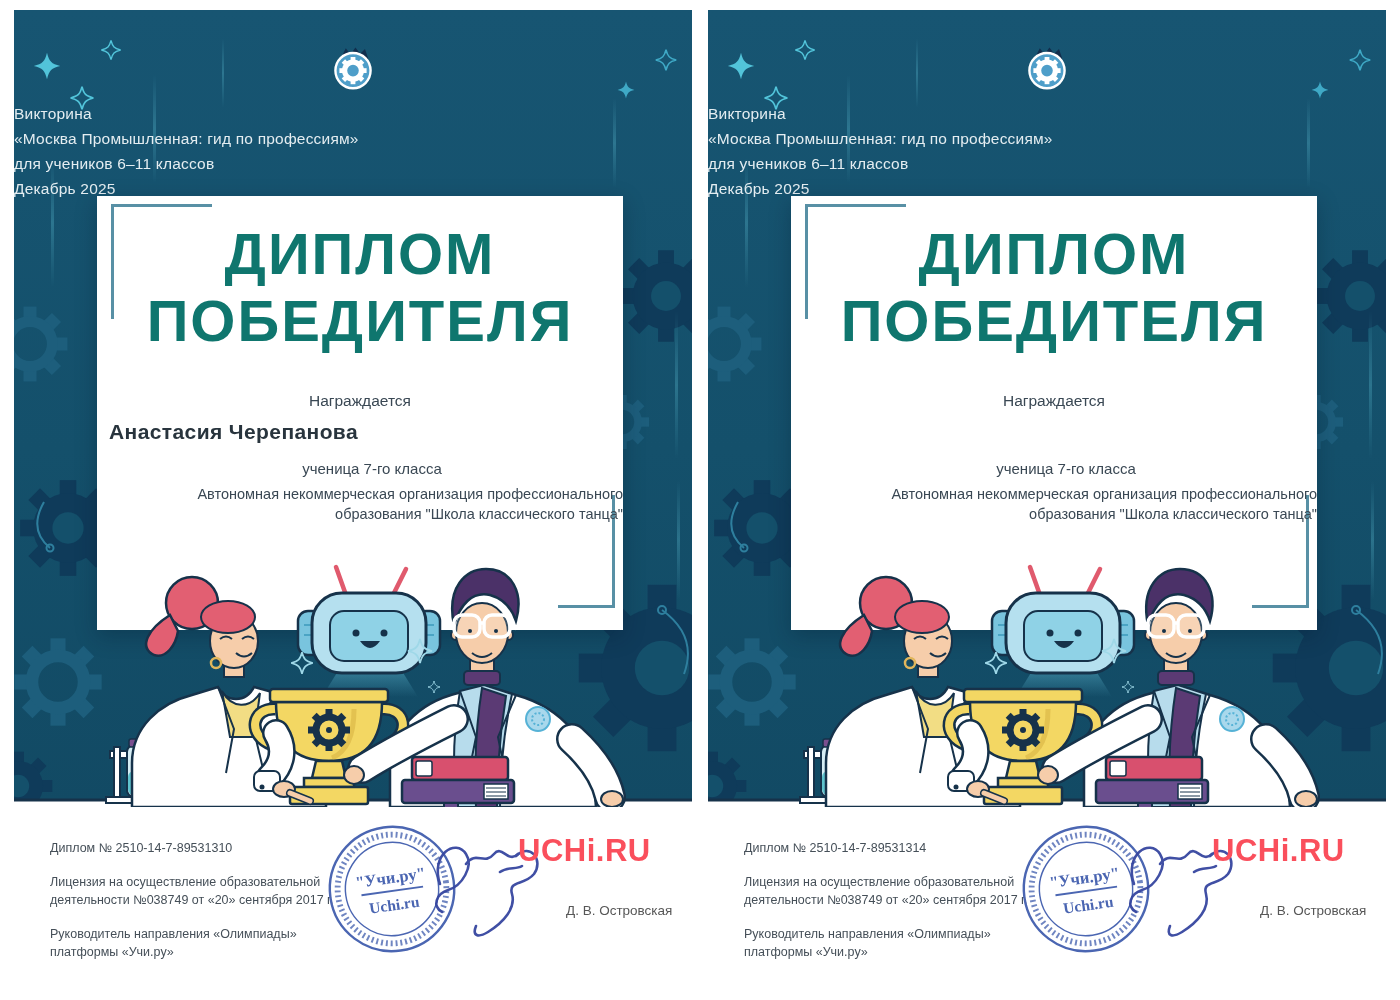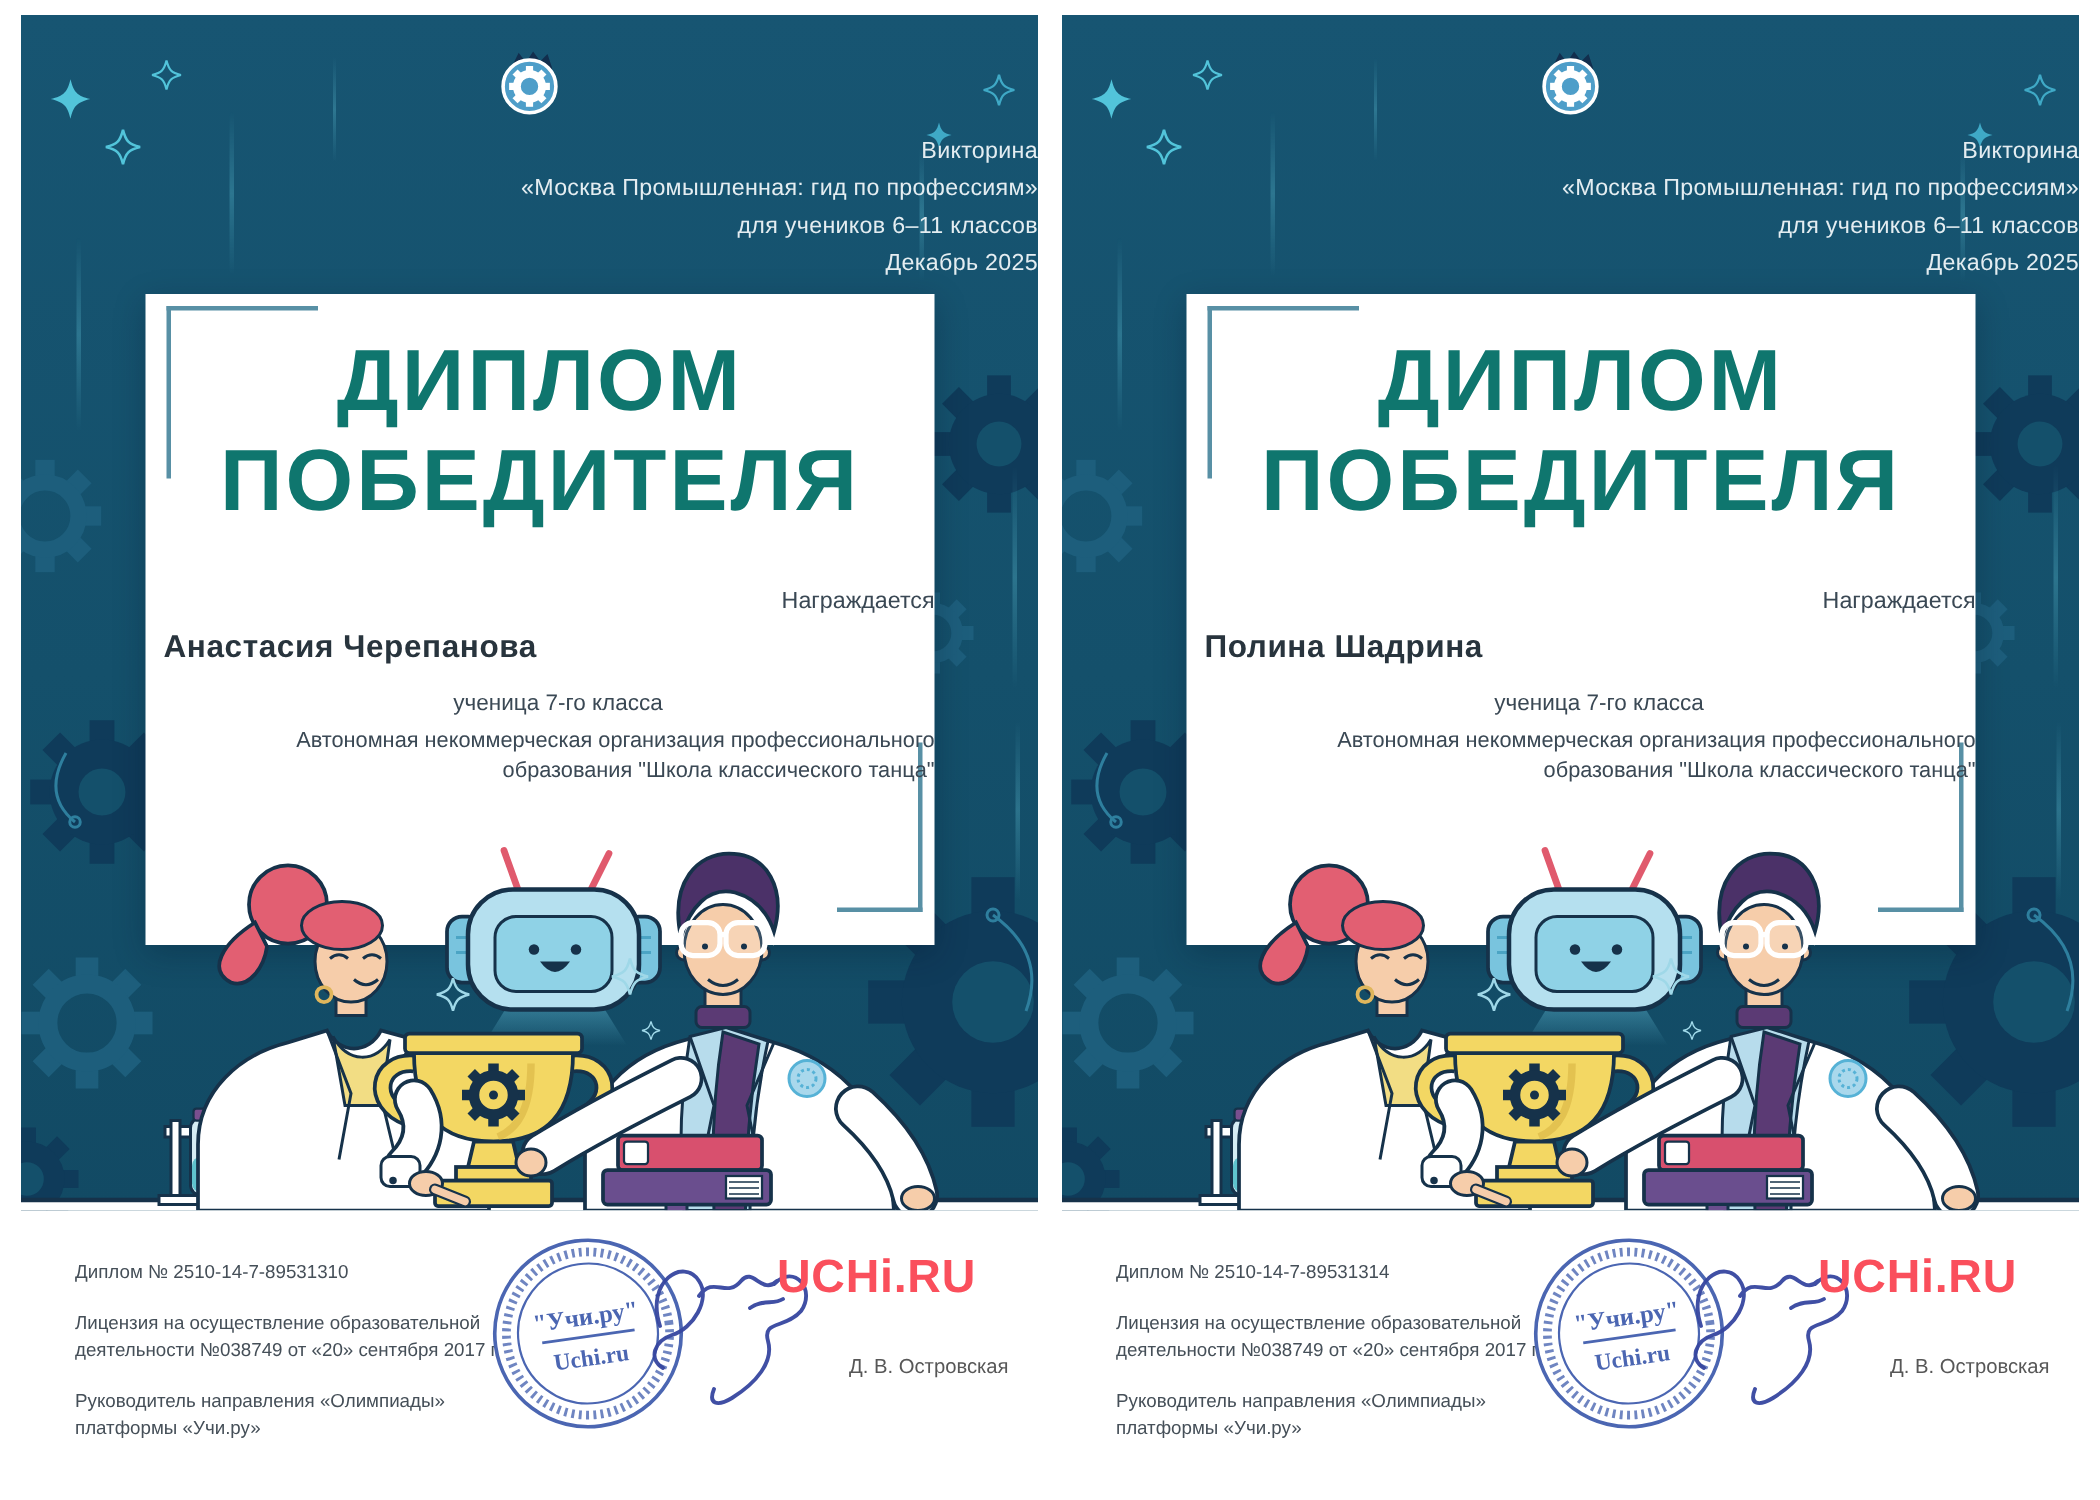--- a/index.html
+++ b/index.html
@@ -10,33 +10,33 @@
 
   
   .poster{position:absolute;top:0;left:0;width:678px;height:797px;overflow:hidden;
           background:linear-gradient(180deg,#175572 0%,#14506b 55%,#124a64 100%);}
   .decor{position:absolute;left:0;top:0;width:678px;height:797px;}
   .gdark{color:#0f3b5a;} .glight{color:#1d5e7c;}
   .hole{fill:#14506b;}
   .circ{fill:none;stroke:#2e7f9e;stroke-width:2;}
   .spk{color:#52c4da;} .spk2{color:#3fa9c6;}
 
-  .phead{position:absolute;top:22px;left:0;width:100%;text-align:right;color:#e4edf1;}
+  .phead{position:absolute;top:35px;left:0;width:100%;text-align:left;color:#e4edf1;}
   .badge{width:48px;height:48px;display:block;margin:0 auto 8px auto;}
   .hline{font-size:15.5px;line-height:25px;letter-spacing:.2px;}
 
   .card{position:absolute;left:83px;top:186px;width:526px;height:434px;background:#ffffff;
         box-shadow:0 6px 20px rgba(0,20,40,.28);}
   .br-tl{position:absolute;left:14px;top:8px;width:98px;height:112px;
          border-left:3px solid #5890a5;border-top:3px solid #5890a5;}
   .br-br{position:absolute;right:8px;bottom:22px;width:54px;height:110px;
          border-right:3px solid #5890a5;border-bottom:3px solid #5890a5;}
   .title{margin-top:24px;text-align:center;font-size:58px;line-height:67px;font-weight:bold;
          color:#0f766e;letter-spacing:2px;}
-  .award{position:absolute;top:196px;left:0;width:100%;text-align:right;font-size:15.5px;color:#3a4854;}
+  .award{position:absolute;top:196px;left:0;width:100%;text-align:center;font-size:15.5px;color:#3a4854;}
   .recipient{position:absolute;top:224px;left:0;width:100%;text-align:left;font-size:21px;
              font-weight:bold;color:#28343d;letter-spacing:.4px;padding-left:12px;}
   .grade{position:absolute;top:264px;left:12px;width:100%;text-align:center;font-size:15px;color:#3a4854;}
   .school{position:absolute;top:288px;left:0;width:100%;text-align:right;font-size:14.5px;
           line-height:20px;color:#3a4854;}
   .scene{position:absolute;left:0;bottom:0;width:678px;height:256px;}
 
   
   .foot{position:absolute;left:0;top:797px;width:678px;height:188px;background:#ffffff;}
   .ftext{position:absolute;left:36px;top:32px;width:310px;color:#454f58;font-size:12.5px;line-height:18px;}
@@ -367,21 +367,20 @@
         <div class="hline">Декабрь 2025</div>
       </div>
       <div class="card">
         <div class="br-tl"></div>
         <div class="br-br"></div>
         <div class="title">
           <div>ДИПЛОМ</div>
           <div>ПОБЕДИТЕЛЯ</div>
         </div>
         <div class="award">Награждается</div>
-        <div class="recipient">Полина Шадрина</div>
         <div class="grade">ученица 7-го класса</div>
         <div class="school">
           <div>Автономная некоммерческая организация профессионального</div>
           <div>образования "Школа классического танца"</div>
         </div>
       </div>
       <svg class="scene" viewBox="0 0 678 256">
           <use href="#scene-art"></use>
         </svg>
     </div>

